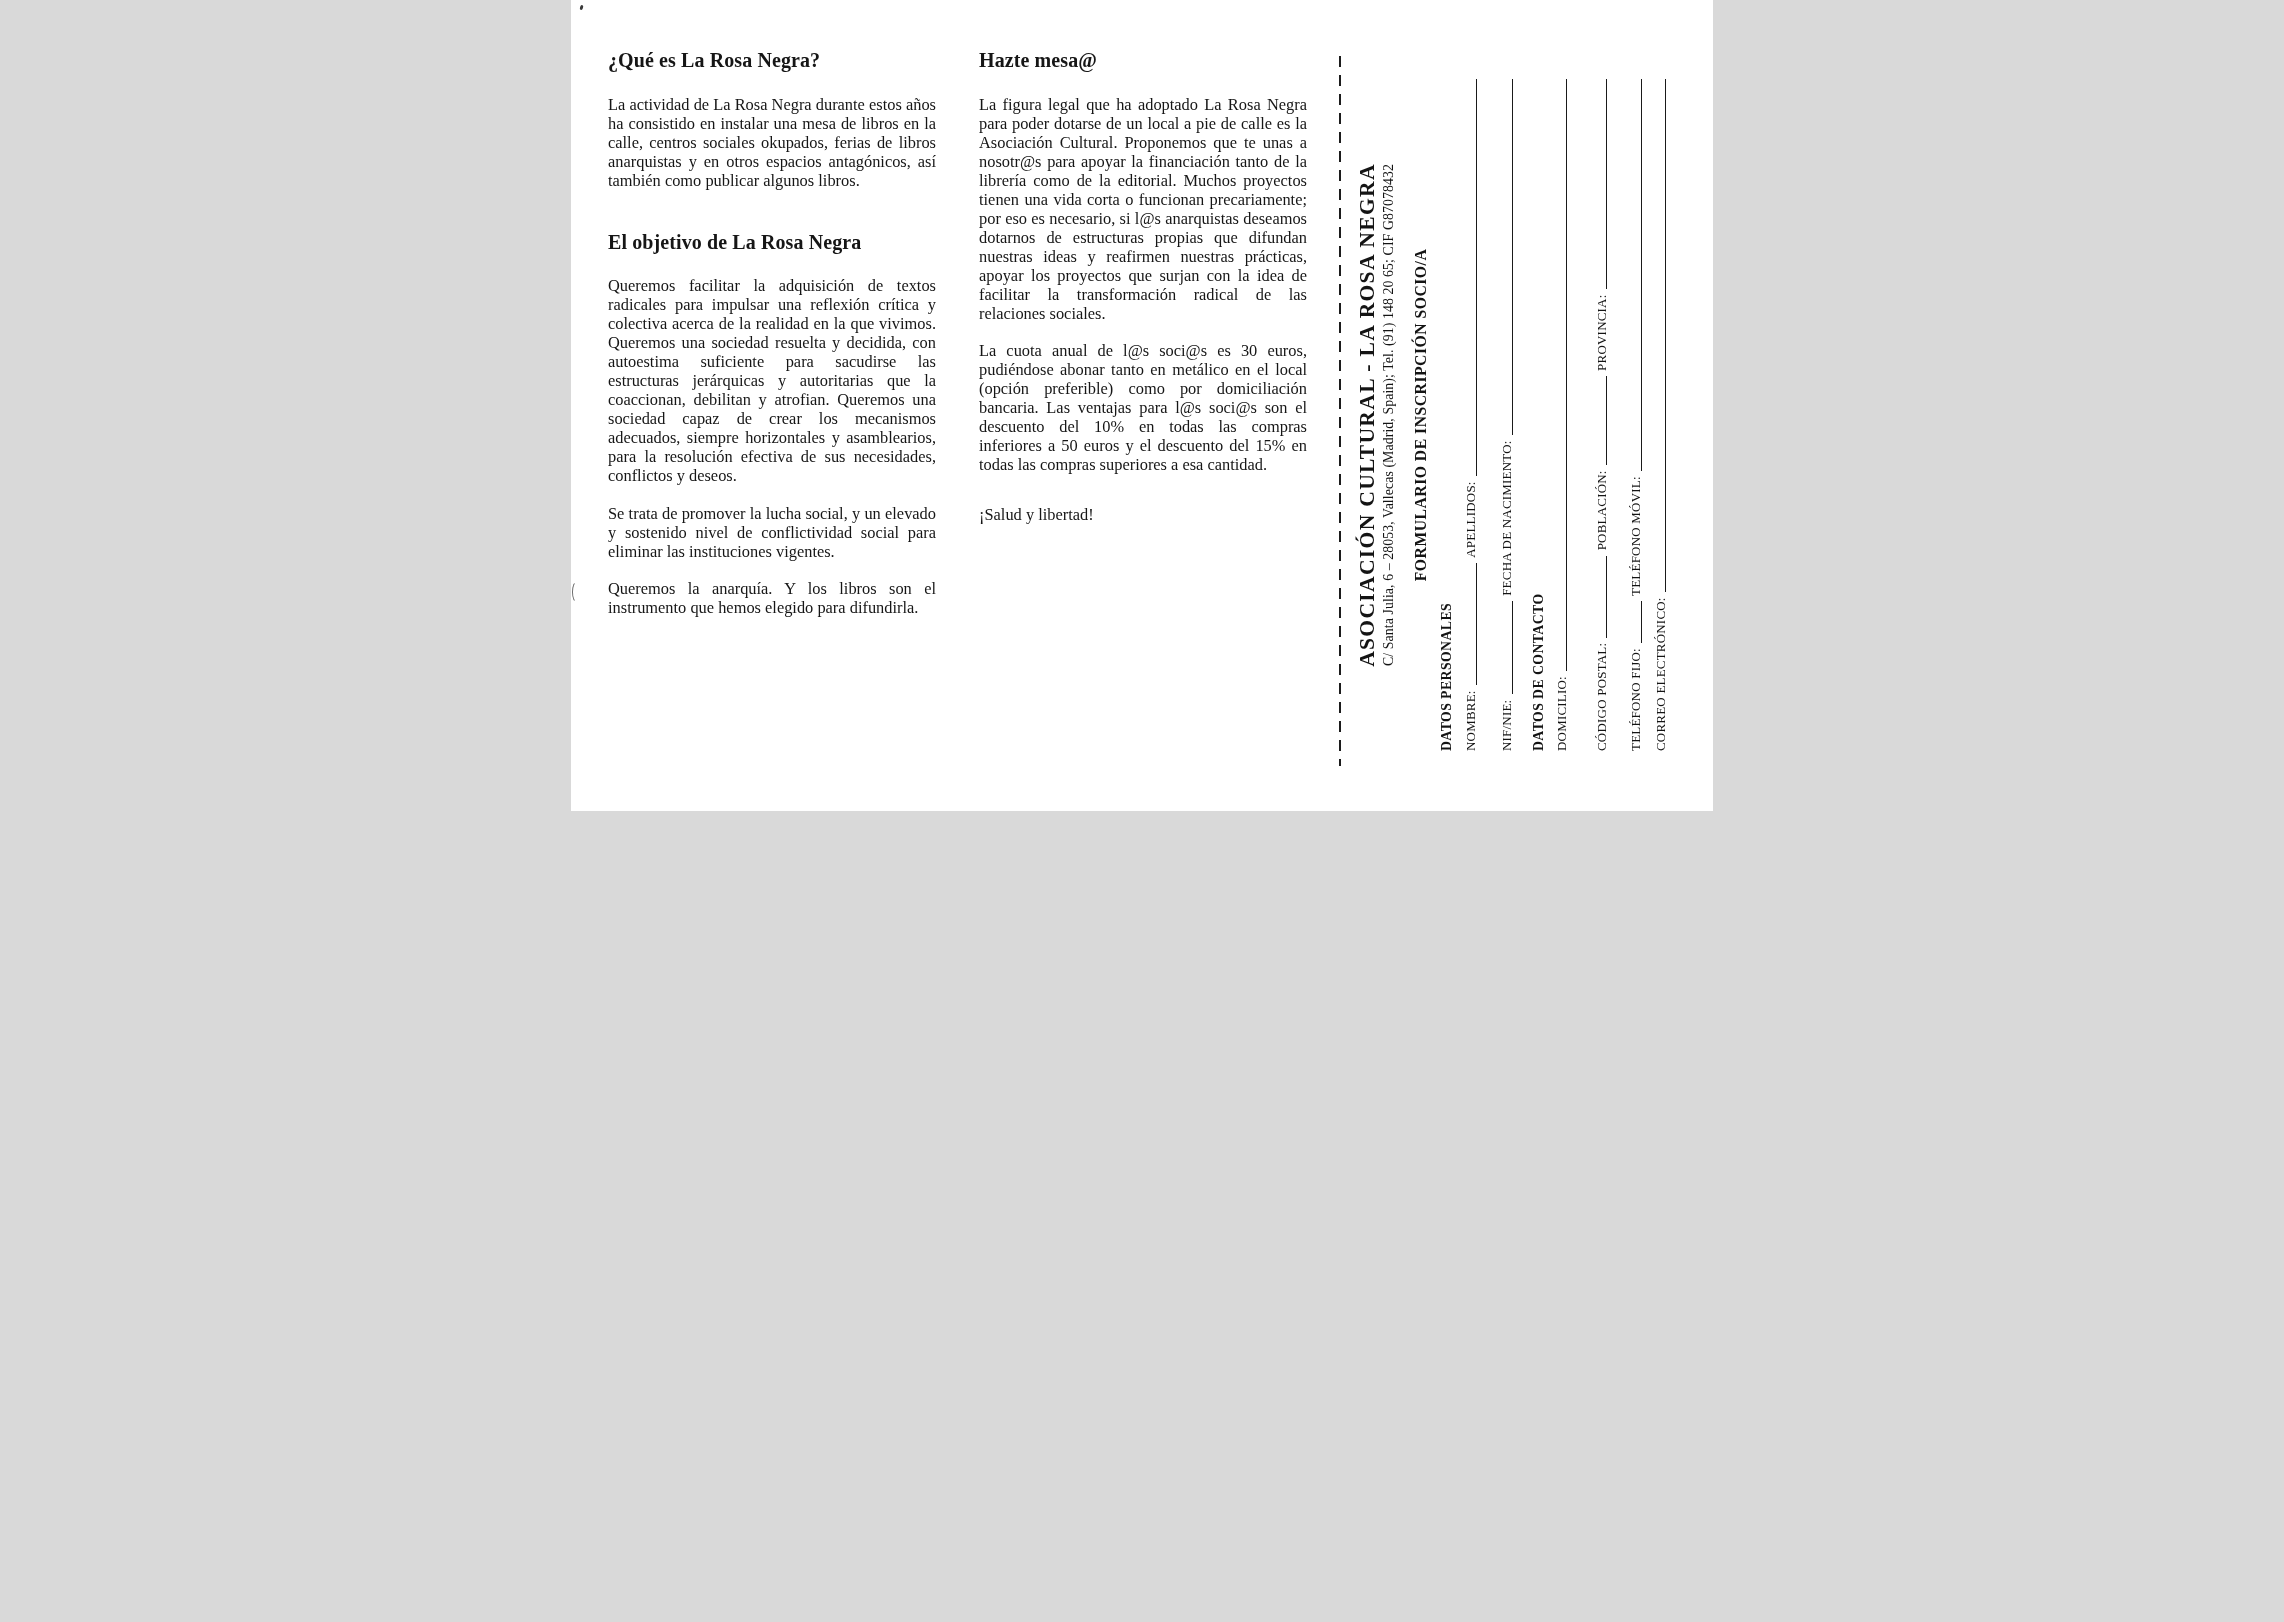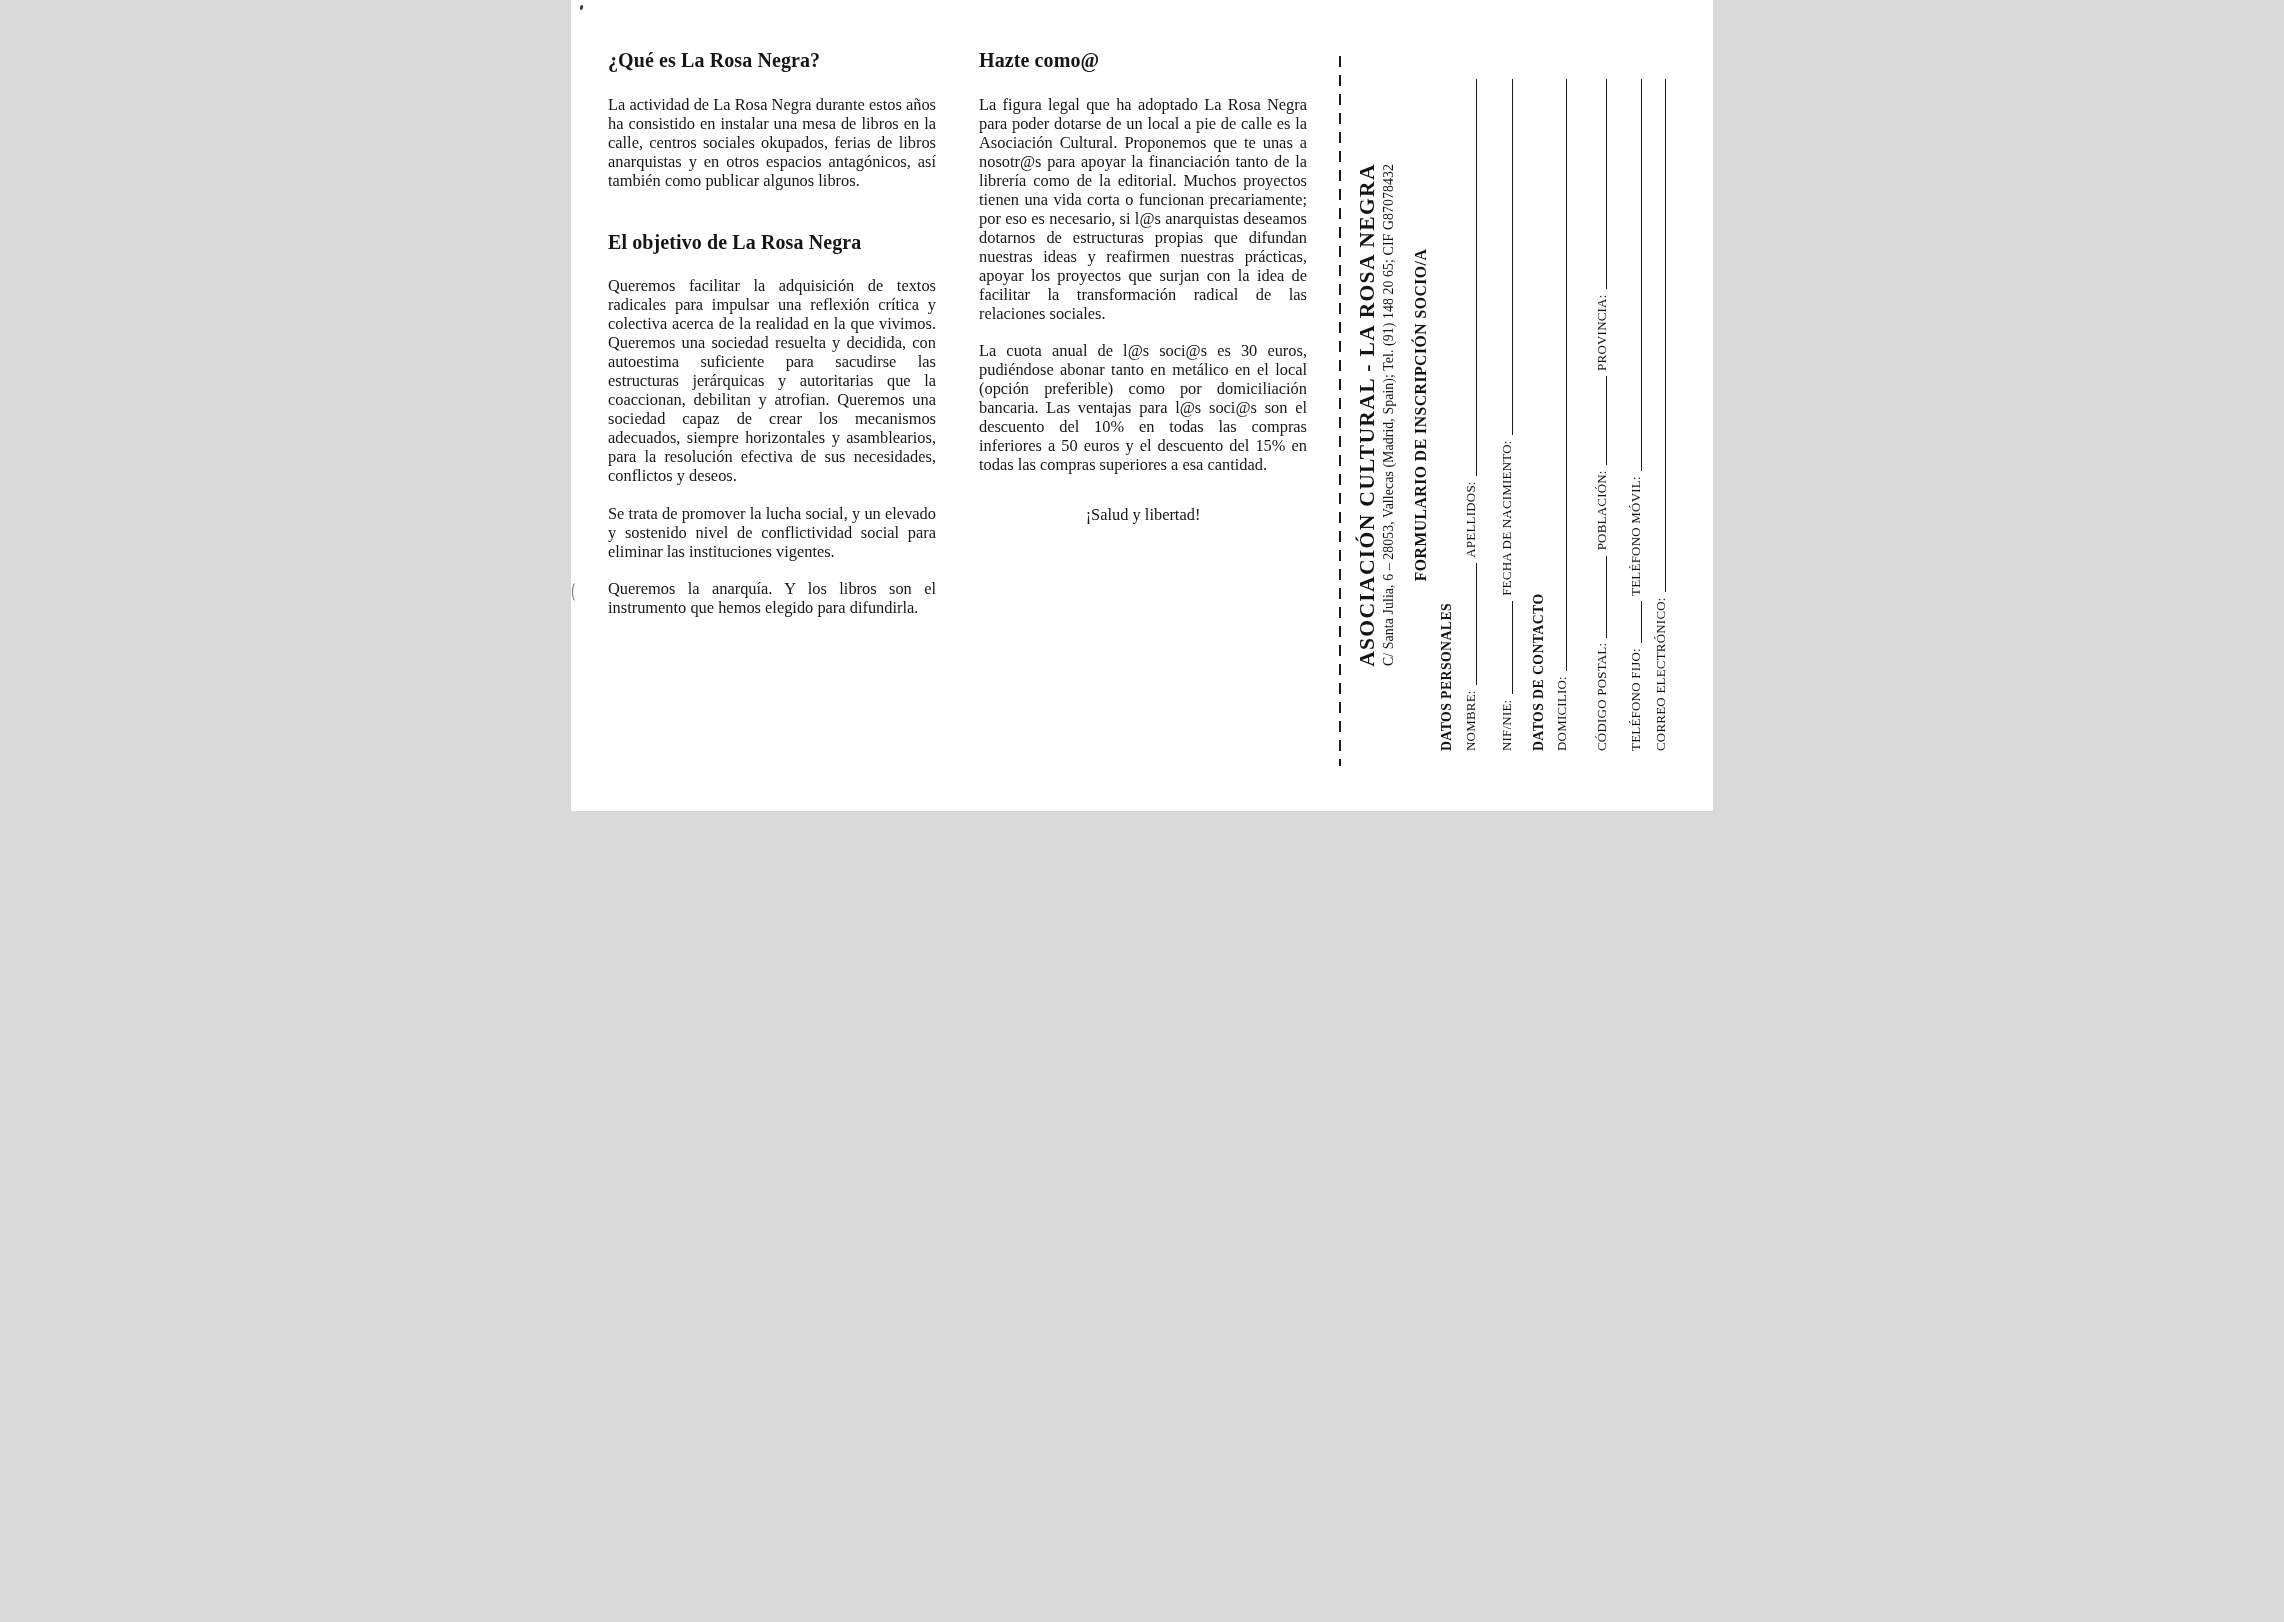--- a/index.html
+++ b/index.html
@@ -23,21 +23,21 @@
     margin:0 0 22px 0; letter-spacing:0.1px;
   }
   .subheading { margin-top:41px; }
   .body-par {
     font-size:16.4px; line-height:19px;
     text-align:justify; text-justify:inter-word;
     margin:0 0 18.4px 0;
   }
   .closing-par {
     font-size:16.4px; line-height:19px;
-    text-align:center; margin:31.5px 0 0 0;
+    margin:31.5px 0 0 0;
   }
 
   
   .dashed-divider {
     position:absolute; left:768px; top:56px;
     width:2px; height:710px;
     background:repeating-linear-gradient(to bottom,#1c1c1c 0 11px,transparent 11px 19px);
   }
 
   
@@ -113,21 +113,21 @@
   <section class="col col-left">
     <h1 class="section-heading">¿Qué es La Rosa Negra?</h1>
     <p class="body-par">La actividad de La Rosa Negra durante estos años ha consistido en instalar una mesa de libros en la calle, centros sociales okupados, ferias de libros anarquistas y en otros espacios antagónicos, así también como publicar algunos libros.</p>
     <h2 class="section-heading subheading">El objetivo de La Rosa Negra</h2>
     <p class="body-par">Queremos facilitar la adquisición de textos radicales para impulsar una reflexión crítica y colectiva acerca de la realidad en la que vivimos. Queremos una sociedad resuelta y decidida, con autoestima suficiente para sacudirse las estructuras jerárquicas y autoritarias que la coaccionan, debilitan y atrofian. Queremos una sociedad capaz de crear los mecanismos adecuados, siempre horizontales y asamblearios, para la resolución efectiva de sus necesidades, conflictos y deseos.</p>
     <p class="body-par">Se trata de promover la lucha social, y un elevado y sostenido nivel de conflictividad social para eliminar las instituciones vigentes.</p>
     <p class="body-par">Queremos la anarquía. Y los libros son el instrumento que hemos elegido para difundirla.</p>
   </section>
 
   <section class="col col-middle">
-    <h1 class="section-heading">Hazte como@</h1>
+    <h1 class="section-heading">Hazte mesa@</h1>
     <p class="body-par">La figura legal que ha adoptado La Rosa Negra para poder dotarse de un local a pie de calle es la Asociación Cultural. Proponemos que te unas a nosotr@s para apoyar la financiación tanto de la librería como de la editorial. Muchos proyectos tienen una vida corta o funcionan precariamente; por eso es necesario, si l@s anarquistas deseamos dotarnos de estructuras propias que difundan nuestras ideas y reafirmen nuestras prácticas, apoyar los proyectos que surjan con la idea de facilitar la transformación radical de las relaciones sociales.</p>
     <p class="body-par">La cuota anual de l@s soci@s es 30 euros, pudiéndose abonar tanto en metálico en el local (opción preferible) como por domiciliación bancaria. Las ventajas para l@s soci@s son el descuento del 10% en todas las compras inferiores a 50 euros y el descuento del 15% en todas las compras superiores a esa cantidad.</p>
     <p class="closing-par">¡Salud y libertad!</p>
   </section>
 
   <div class="dashed-divider"></div>
 
   <aside class="form-panel">
     <div class="form-rotated">
 

